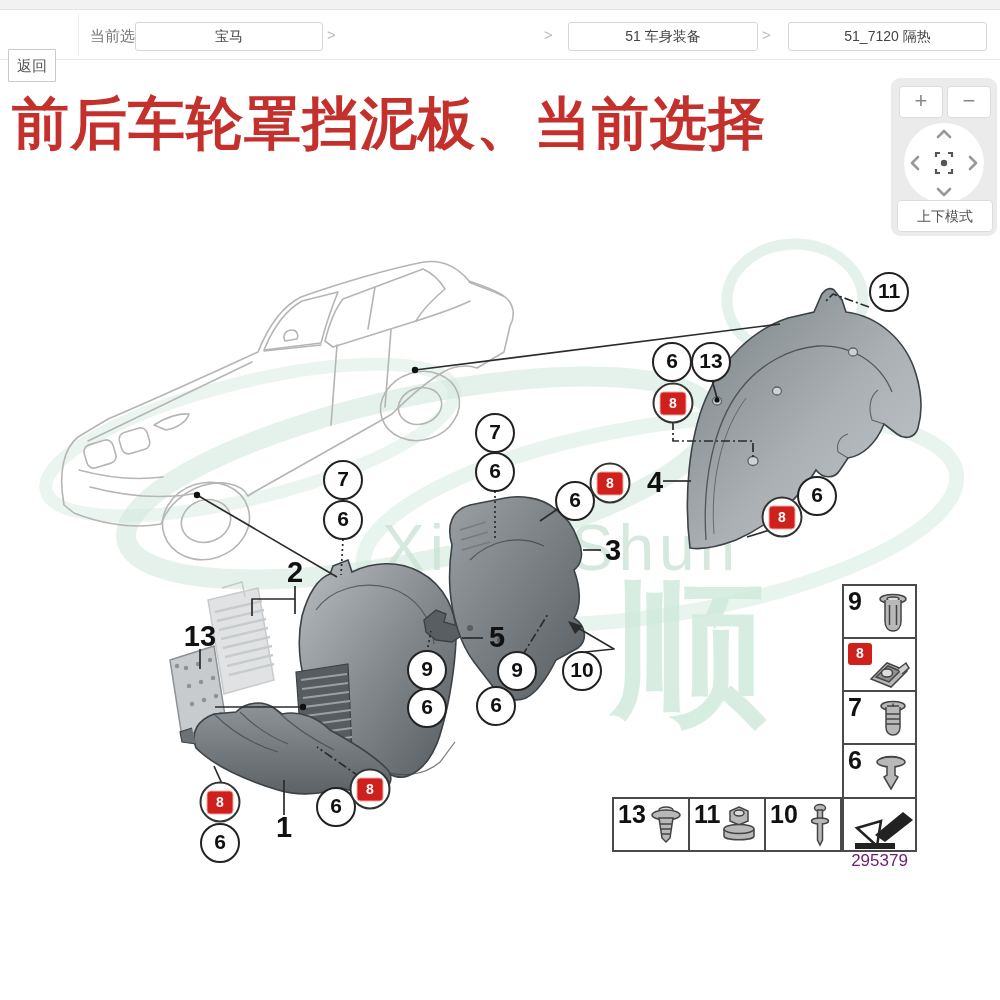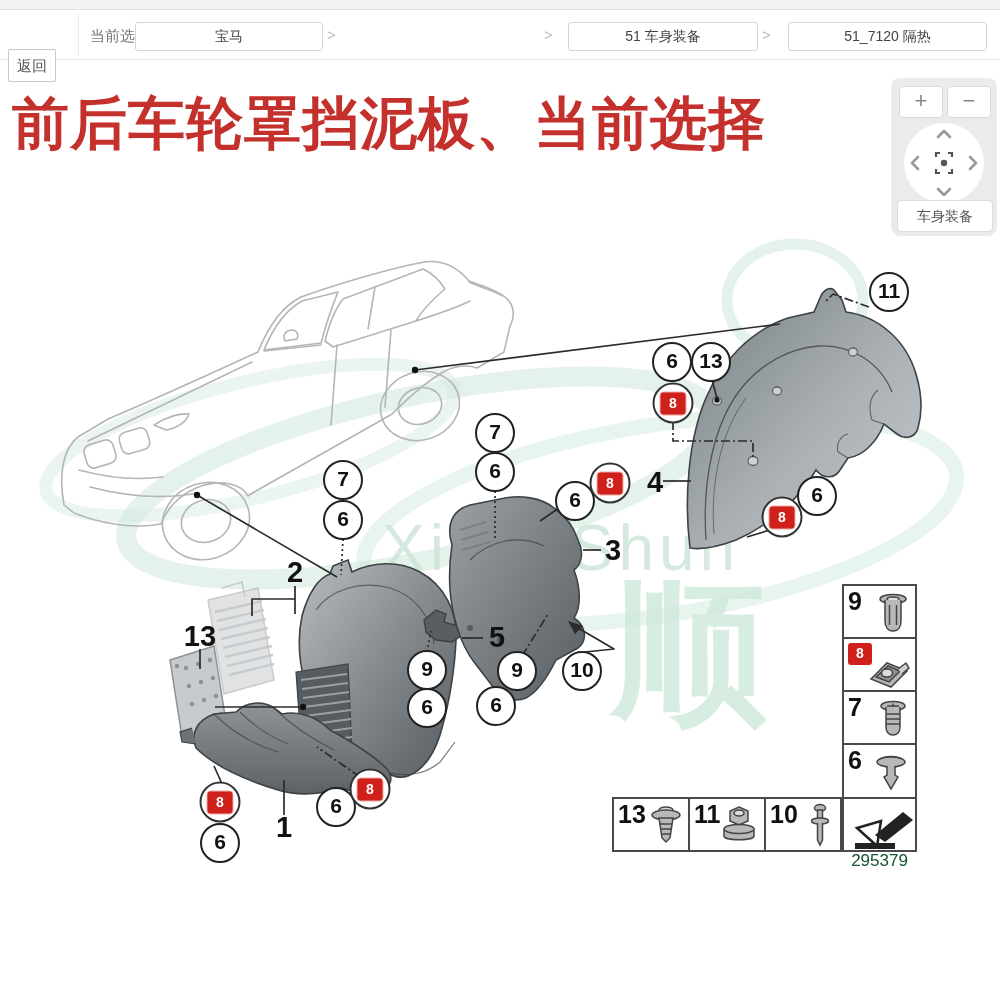--- a/index.html
+++ b/index.html
@@ -36,21 +36,21 @@
   .co-red8{width:37px;height:37px;border:2.2px solid #333;border-radius:50%;background:#fff;
     display:flex;align-items:center;justify-content:center;}
   .co-red8 span{display:block;width:25px;height:22px;background:#d0201c;border:1px solid #f0a8a4;
     border-radius:4px;color:#fff;font-size:14px;font-weight:bold;text-align:center;line-height:21px;}
   
   .fcell{position:absolute;background:#fff;border:2px solid #4a4a4a;box-sizing:border-box;}
   .fnum{position:absolute;left:4px;top:1px;font-size:25px;font-weight:bold;color:#111;}
   .fnum-red{position:absolute;left:4px;top:4px;width:24px;height:22px;background:#d0201c;
     border-radius:3px;color:#fff;font-size:14px;font-weight:bold;text-align:center;line-height:21px;}
   .ficon{position:absolute;right:2px;top:3px;}
-  #diagram-number{left:842px;top:851px;width:75px;text-align:center;font-size:17px;color:#14532d;}
+  #diagram-number{left:842px;top:851px;width:75px;text-align:center;font-size:17px;color:#701a75;}
 </style>
 </head>
 <body>
 
 <div class="abs" id="topstrip"></div>
 <div class="abs" id="topbar">
   <div class="abs" id="back-btn">返回</div>
   <div class="abs" id="topbar-divider"></div>
   <span class="abs" id="sel-label">当前选择:</span>
   <div class="abs crumb" style="left:135px;width:186px;">宝马</div>
@@ -76,21 +76,21 @@
       </g>
       <g stroke="#555" stroke-width="2.2" fill="none">
         <path d="M32,34 L32,30 L36,30"></path>
           <path d="M44,30 L48,30 L48,34"></path>
         <path d="M48,46 L48,50 L44,50"></path>
           <path d="M36,50 L32,50 L32,46"></path>
       </g>
       <circle cx="40" cy="40" r="3.2" fill="#555"></circle>
     </svg>
   </div>
-  <div class="abs" id="mode-btn">车身装备</div>
+  <div class="abs" id="mode-btn">上下模式</div>
 </div>
 
 <div class="abs" id="diagram">
 <svg id="art" width="1000" height="765" viewBox="0 235 1000 765">
   <defs>
     <linearGradient id="g4" x1="0" y1="0" x2="1" y2="1">
       <stop offset="0" stop-color="#78808486"></stop>
           <stop offset="0" stop-color="#788084"></stop>
       <stop offset="0.55" stop-color="#aab0b4"></stop>
           <stop offset="1" stop-color="#c4c9cc"></stop>

